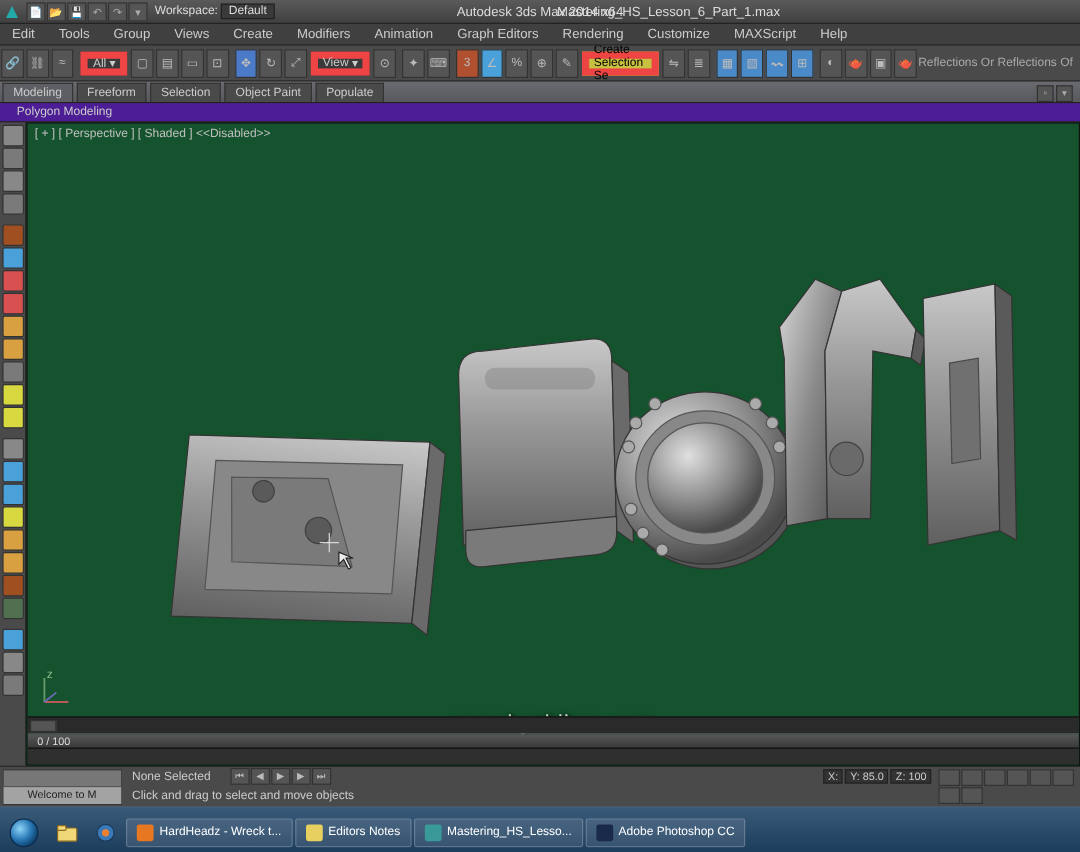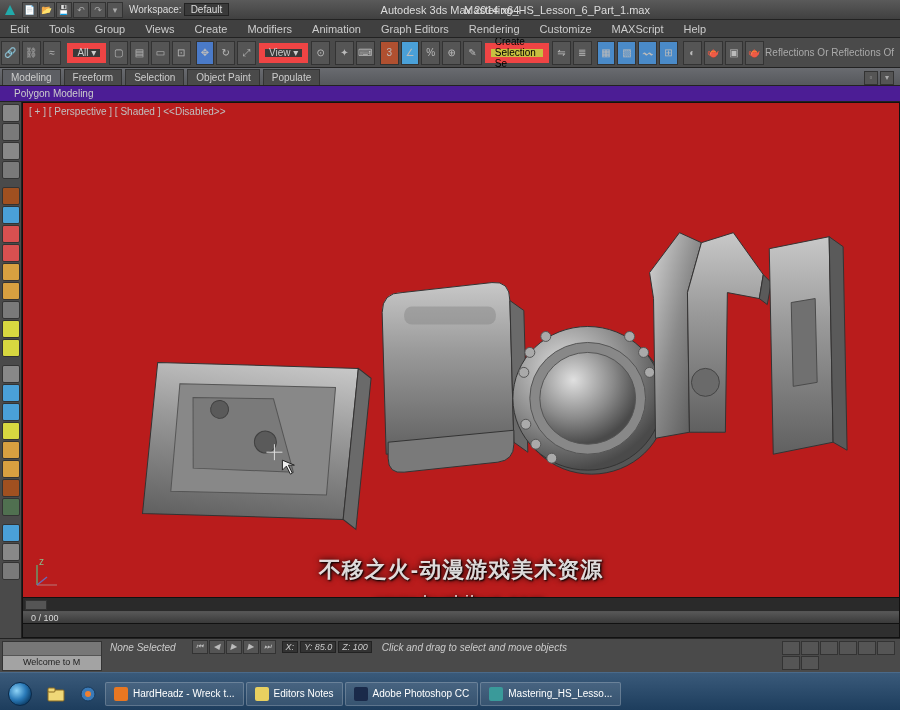--- a/index.html
+++ b/index.html
@@ -27,38 +27,38 @@
 .ribbontabs { height:18px; background:linear-gradient(#696b70,#56585c); display:flex; align-items:flex-end; border-bottom:1px solid #222; }
 .ribbontabs .rtab { padding:2px 8px; font-size:10px; color:#ccc; background:#4a4a4a; border:1px solid #333; border-bottom:none; margin-right:1px; margin-left:2px; }
 .ribbontabs .rtab.active { background:#5d5f64; }
 .ribbontabs .rctl { margin-left:auto; display:flex; gap:2px; padding-right:6px; }
 .ribbontabs .rctl .ri { width:14px; height:14px; background:#555; border:1px solid #333; font-size:8px; text-align:center; line-height:12px; color:#aaa; }
 .ribbonsub { height:16px; background:#4c1d95; border-bottom:1px solid #222; padding-left:14px; font-size:10px; color:#ccc; line-height:16px; }
 
 .mainrow { display:flex; height:536px; }
 .lefttb { width:22px; background:#4a4a4a; border-right:1px solid #222; display:flex; flex-direction:column; align-items:center; padding-top:2px; gap:1px; overflow:hidden; }
 .lefttb .lbtn { width:18px; height:18px; border:1px solid #333; border-radius:2px; }
-.viewport { flex:1; background:#b91c1c; position:relative; border:1px solid #111; overflow:hidden; }
+.viewport { flex:1; background:#14532d; position:relative; border:1px solid #111; overflow:hidden; }
 .vlabel { position:absolute; top:3px; left:6px; font-size:10px; color:#c0c0c0; }
 .photo { position:absolute; inset:0; }
 .axis { position:absolute; left:10px; bottom:48px; width:30px; height:30px; }
 .hsbar { position:absolute; bottom:26px; left:0; right:0; height:14px; background:#2a2a2a; border-top:1px solid #111; display:flex; align-items:center; }
 .hsbar .thumb { width:22px; height:10px; background:#555; border:1px solid #333; margin-left:2px; }
 .timeruler { position:absolute; bottom:14px; left:0; right:0; height:12px; background:linear-gradient(#575757,#3a3a3a); border-top:1px solid #555; }
 .timeruler .pos { font-size:9px; color:#ddd; padding-left:8px; line-height:12px; }
 .timetrack { position:absolute; bottom:0; left:0; right:0; height:14px; background:#2f2f2f; border-top:1px solid #111; }
 .watermark { position:absolute; left:50%; transform:translateX(-50%); text-align:center; pointer-events:none; }
 .w1 { bottom:52px; font-size:22px; font-weight:bold; color:rgba(255,255,255,0.85); text-shadow:0 0 6px #000,1px 1px 2px #000; letter-spacing:1px; }
 .w2 { bottom:24px; font-size:18px; color:rgba(255,255,255,0.8); text-shadow:0 0 5px #000,1px 1px 2px #000; letter-spacing:1px; }
 
 .statusrow { height:34px; background:#4a4a4a; border-top:1px solid #222; display:flex; }
 .statusrow .keybox { width:100px; height:30px; background:#777; border:1px solid #333; margin:2px; display:flex; flex-direction:column; }
 .statusrow .keybox .k1 { flex:1; border-bottom:1px solid #555; }
 .statusrow .keybox .k2 { flex:1; background:#a3a3a3; color:#222; font-size:9px; padding:1px 20px; }
-.statusrow .mid { flex:1; display:flex; flex-direction:row;font-style:italic; }
+.statusrow .mid { flex:1; display:flex; flex-direction:column; }
 .statusrow .mid .row1 { height:16px; display:flex; align-items:center; gap:6px; padding-left:6px; }
 .statusrow .mid .row1 .sel { font-size:10px; color:#ccc; }
 .statusrow .mid .row1 .coords { margin-left:auto; display:flex; gap:2px; padding-right:4px; }
 .statusrow .mid .row1 .coords .cb { font-size:9px; color:#ccc; background:#333; border:1px solid #222; padding:0 3px; }
 .statusrow .mid .row1 .tctl { display:flex; gap:1px; margin-left:10px; }
 .statusrow .mid .row1 .tctl .tc { width:16px; height:14px; background:#555; border:1px solid #333; font-size:8px; text-align:center; line-height:12px; color:#bbb; }
 .statusrow .mid .row2 { height:16px; font-size:10px; color:#ccc; padding-left:6px; display:flex; align-items:center; }
 .statusrow .rightbtns { width:120px; display:flex; flex-wrap:wrap; gap:1px; padding:2px; }
 .statusrow .rightbtns .rb { width:18px; height:14px; background:#555; border:1px solid #333; }
 
@@ -280,21 +280,20 @@
       </g>
     </svg>
 
     <svg class="axis" viewBox="0 0 30 30">
       <line x1="4" y1="26" x2="4" y2="6" stroke="#6a9a6a" stroke-width="1.5"></line>
       <line x1="4" y1="26" x2="24" y2="26" stroke="#b85a5a" stroke-width="1.5"></line>
       <line x1="4" y1="26" x2="14" y2="18" stroke="#6a6ab8" stroke-width="1.5"></line>
       <text x="6" y="6" fill="#8aba8a" font-size="6">z</text>
     </svg>
 
-    <div class="watermark w1">不移之火-动漫游戏美术资源</div>
     <div class="watermark w2">www.byzhihuo.com</div>
 
     <div class="hsbar">
         <div class="thumb"></div>
       </div>
     <div class="timeruler">
       <div class="pos">0 / 100</div>
     </div>
     <div class="timetrack"></div>
   </div>
@@ -353,20 +352,20 @@
   </div>
   <div class="titem">
     <span class="ico" style="background:#e87722;border-radius:2px"></span>
     <span>HardHeadz - Wreck t...</span>
   </div>
   <div class="titem">
     <span class="ico" style="background:#e8d060;border-radius:2px"></span>
     <span>Editors Notes</span>
   </div>
   <div class="titem">
+    <span class="ico" style="background:#3a9a9a;border-radius:2px"></span>
+    <span>Mastering_HS_Lesso...</span>
+  </div>
+  <div class="titem">
     <span class="ico" style="background:#1a2a4a;border-radius:2px"></span>
     <span>Adobe Photoshop CC</span>
   </div>
-  <div class="titem">
-    <span class="ico" style="background:#3a9a9a;border-radius:2px"></span>
-    <span>Mastering_HS_Lesso...</span>
-  </div>
 </div>
 
 </body></html>

